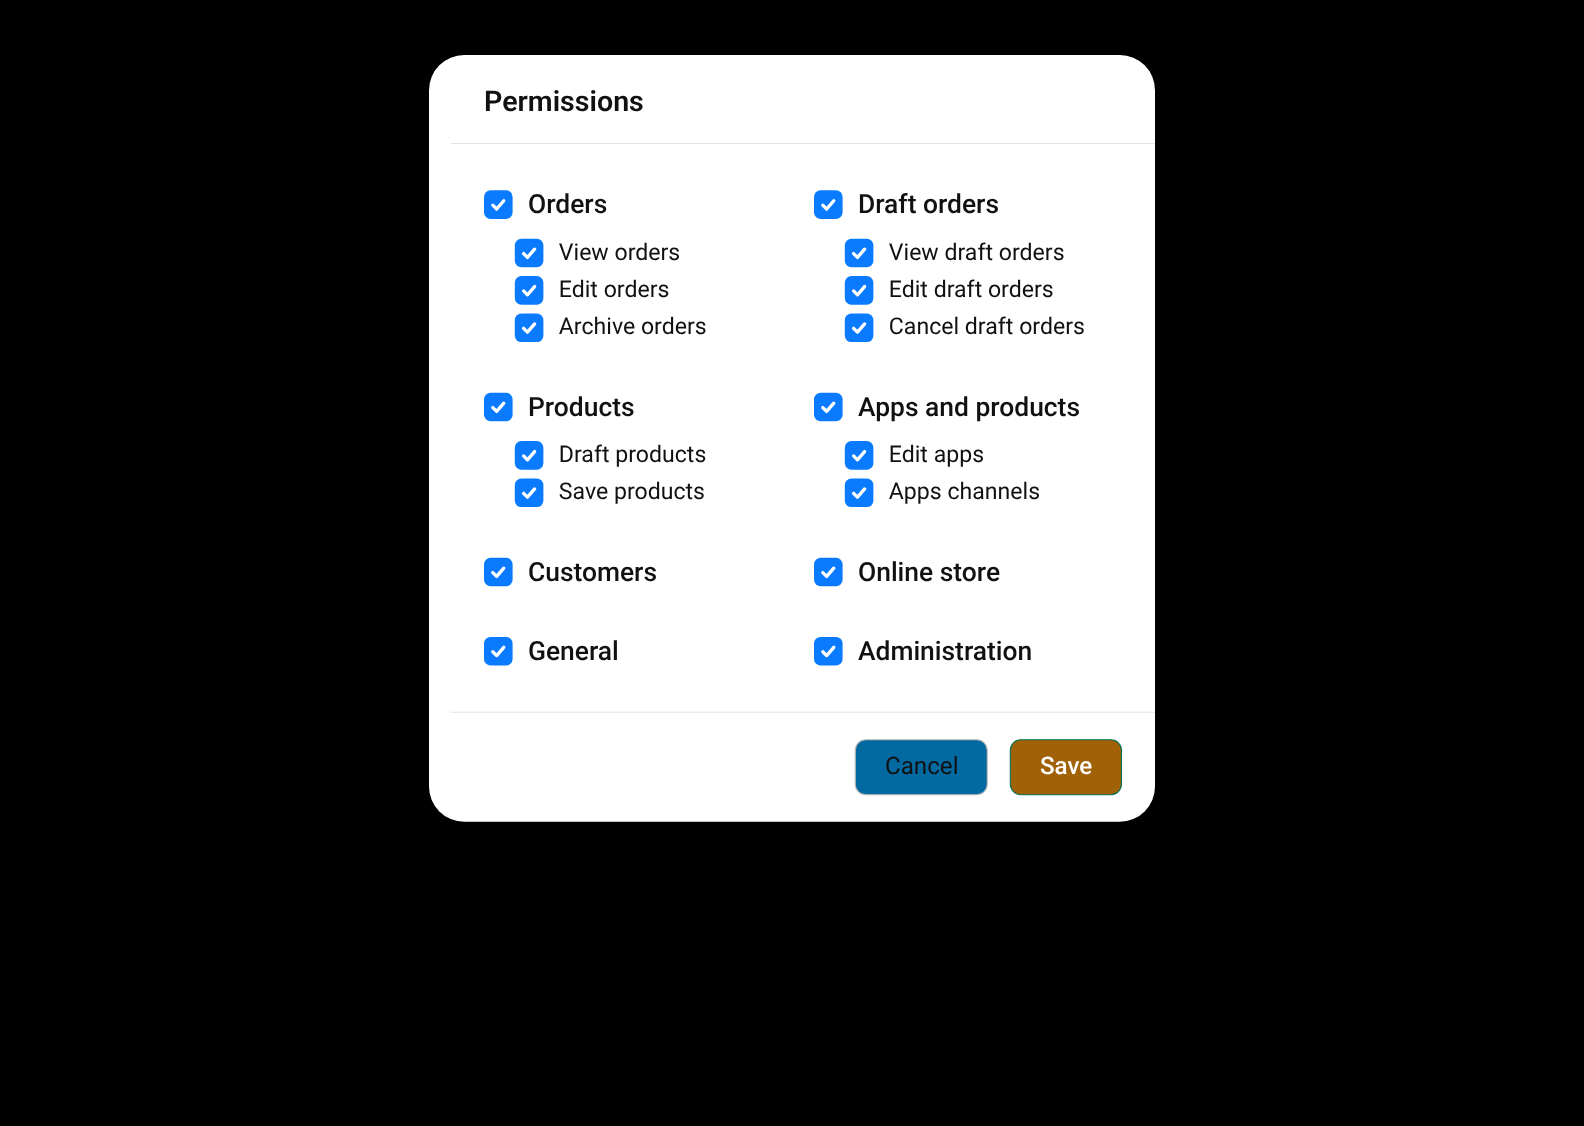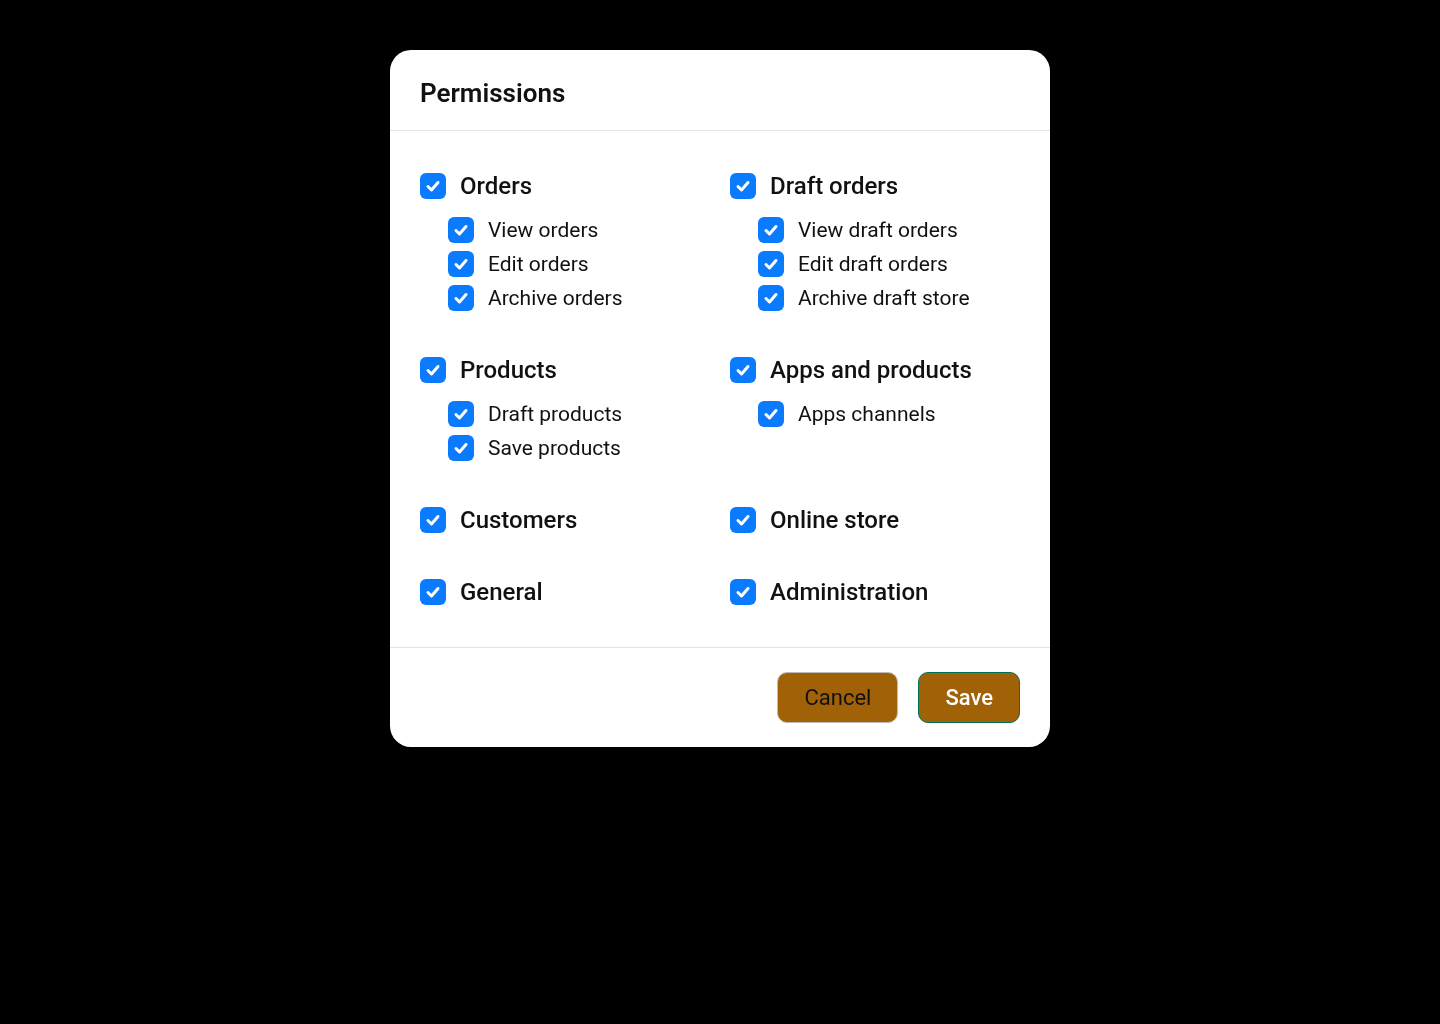--- a/index.html
+++ b/index.html
@@ -8,24 +8,25 @@
       height: 1024px;
       background: #000;
       font-family: -apple-system, BlinkMacSystemFont, "Segoe UI", Roboto, sans-serif;
       display: flex;
       align-items: flex-start;
       justify-content: center;
       padding-top: 50px;
     }
     .modal {
       background: #fff;
-      border-radius: 21px;
+      border-radius: 32px;
       width: 660px;
       overflow: hidden;
       box-shadow: 0 4px 20px rgba(0,0,0,0.2);
+      padding-left: 20px;
     }
     .modal-header {
       padding: 28px 30px 22px 30px;
       border-bottom: 1px solid #e4e4e4;
     }
     .modal-title {
       font-size: 26px;
       font-weight: 600;
       color: #111;
     }
@@ -93,21 +94,21 @@
       gap: 20px;
     }
     .btn {
       font-size: 22px;
       padding: 12px 26px;
       border-radius: 10px;
       cursor: pointer;
       font-family: inherit;
     }
     .btn-secondary {
-      background: #a16207;
+      background: #0369a1;
       border: 1px solid #bbb;
       color: #111;
     }
     .btn-primary {
       background: #a16207;
       border: 1px solid #007055;
       color: #fff;
       font-weight: 500;
     }
   </style>
@@ -183,21 +184,21 @@
               </svg>
           </span>
           <span class="perm-sublabel">Edit draft orders</span>
         </div>
         <div class="perm-row">
           <span class="checkbox">
             <svg viewBox="0 0 16 16">
                 <polyline points="3,8.5 6.5,12 13,4.5"></polyline>
               </svg>
           </span>
-          <span class="perm-sublabel">Archive draft store</span>
+          <span class="perm-sublabel">Cancel draft orders</span>
         </div>
       </div>
     </div>
 
     <div class="perm-group">
       <div class="perm-row">
         <span class="checkbox">
           <svg viewBox="0 0 16 16">
               <polyline points="3,8.5 6.5,12 13,4.5"></polyline>
             </svg>
@@ -227,20 +228,28 @@
     <div class="perm-group">
       <div class="perm-row">
         <span class="checkbox">
           <svg viewBox="0 0 16 16">
               <polyline points="3,8.5 6.5,12 13,4.5"></polyline>
             </svg>
         </span>
         <span class="perm-label">Apps and products</span>
       </div>
       <div class="perm-children">
+        <div class="perm-row">
+          <span class="checkbox">
+            <svg viewBox="0 0 16 16">
+                <polyline points="3,8.5 6.5,12 13,4.5"></polyline>
+              </svg>
+          </span>
+          <span class="perm-sublabel">Edit apps</span>
+        </div>
         <div class="perm-row">
           <span class="checkbox">
             <svg viewBox="0 0 16 16">
                 <polyline points="3,8.5 6.5,12 13,4.5"></polyline>
               </svg>
           </span>
           <span class="perm-sublabel">Apps channels</span>
         </div>
       </div>
     </div>

